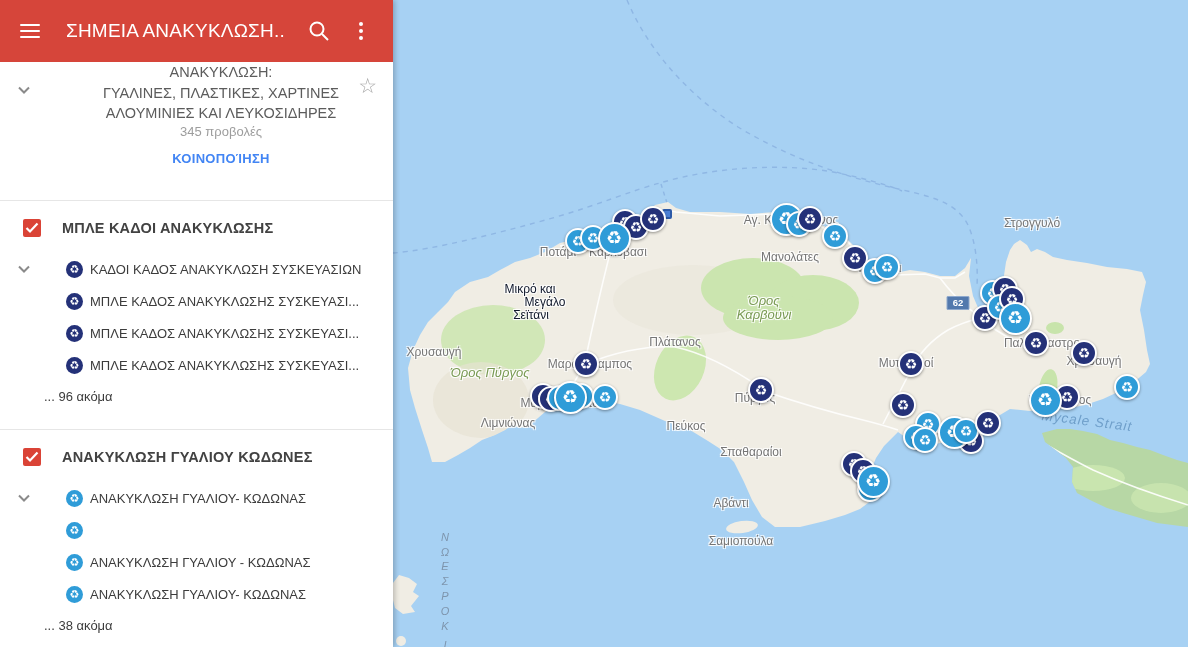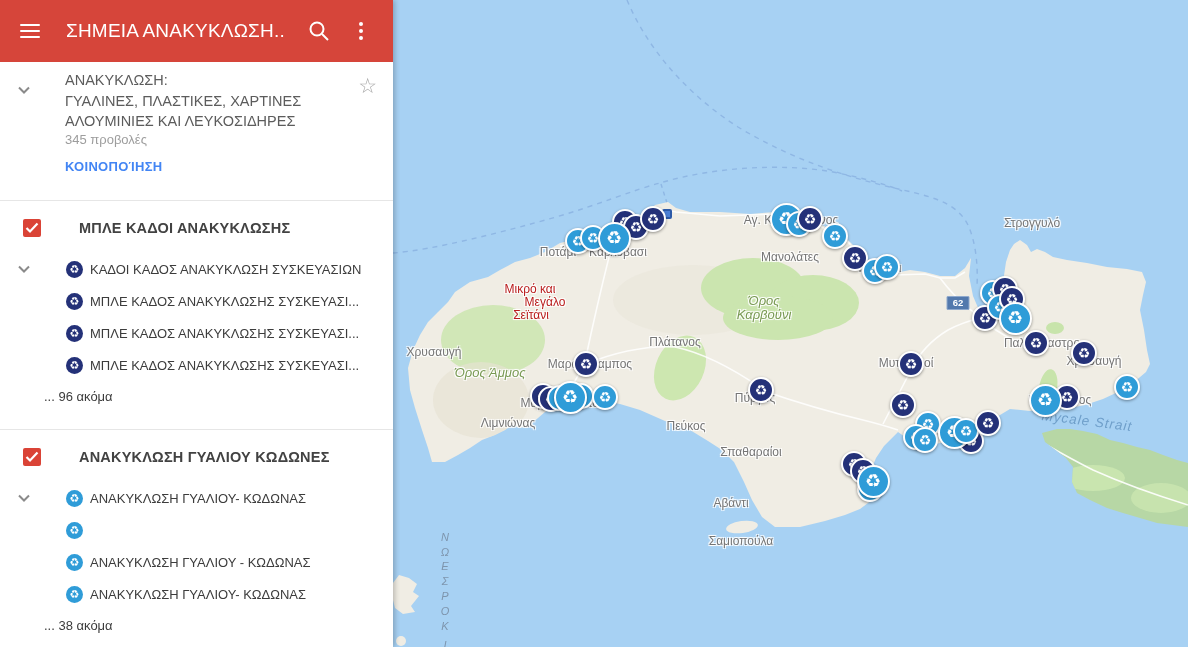--- a/index.html
+++ b/index.html
@@ -6,44 +6,44 @@
 body { width:1188px; height:647px; font-family:"Liberation Sans",sans-serif; overflow:hidden; }
 #app { display:flex; width:1188px; height:647px; }
 #sidebar { position:relative; width:393px; height:647px; background:#fff; z-index:10; box-shadow:2px 0 5px rgba(0,0,0,.22); flex:none; }
 #sb-header { height:62px; background:#d6453a; display:flex; align-items:center; padding:0 16px; color:#fff; }
 #hamburger { width:20px; display:flex; flex-direction:column; gap:4px; cursor:pointer; margin-left:4px; }
 #hamburger span { height:2px; background:#fff; border-radius:1px; }
 #sb-title { flex:1; margin-left:26px; font-size:19px; letter-spacing:.2px; white-space:nowrap; overflow:hidden; }
 .hicon { width:24px; height:24px; margin-left:22px; cursor:pointer; position:relative; }
 #dots { display:flex; flex-direction:column; justify-content:center; align-items:center; gap:3px; width:16px; height:24px; }
 #dots i { width:4px; height:4px; background:#fff; border-radius:50%; }
-#info { position:relative; padding:8px 16px 0 65px; height:138px; }
+#info { position:relative; padding:0 16px 0 65px; height:138px;text-align:center; }
 .chev { position:absolute; left:16px; width:16px; height:16px; }
 #info .chev { top:20px; }
 .infoline { font-size:14.5px; color:#5c5c5c; line-height:20.5px; }
 #views { font-size:13px; color:#9d9d9d; margin-top:0px; }
 #share { font-size:13px; color:#4285f4; font-weight:bold; margin-top:12px; letter-spacing:.3px; cursor:pointer; }
 #star { position:absolute; right:16px; top:12px; font-size:21px; color:#a8a8a8; cursor:pointer; }
 .hr { border-top:1px solid #e6e6e6; }
 .sec-head { display:flex; align-items:center; padding:18px 16px 12px 16px; }
 .cbx { width:18px; height:18px; background:#da4336; border-radius:2px; margin-left:7px; position:relative; flex:none; cursor:pointer; }
 .cbx svg { position:absolute; left:2px; top:3px; }
-.sec-title { margin-left:38px; font-size:14.5px; font-weight:bold; color:#424242; letter-spacing:.2px; }
+.sec-title { margin-left:21px; font-size:14.5px; font-weight:bold; color:#424242; letter-spacing:.2px; }
 .sec-body { position:relative; padding:4px 0 16px 0; }
 .sec-body .chev { top:12px; }
 .lrow { display:flex; align-items:center; height:32px; padding-left:66px; }
 .licon { width:17px; height:17px; border-radius:50%; flex:none; color:#fff; font-size:11px; line-height:17px; text-align:center; }
 .ltext { margin-left:7px; font-size:13px; color:#3c3c3c; white-space:nowrap; }
 .lmore { height:32px; line-height:32px; padding-left:44px; font-size:13px; color:#3c3c3c; }
 #map { position:relative; flex:1; height:647px; background:#a7d1f3; overflow:hidden; }
 #map svg.base { position:absolute; left:0; top:0; }
 .maplabel { position:absolute; transform:translate(-50%,-50%); white-space:nowrap; z-index:2;
   text-shadow:-1px -1px 0 rgba(255,255,255,.85), 1px -1px 0 rgba(255,255,255,.85), -1px 1px 0 rgba(255,255,255,.85), 1px 1px 0 rgba(255,255,255,.85), 0 0 3px rgba(255,255,255,.9); }
 .lab-town { font-size:12px; color:#757575; }
-.lab-natgray { font-size:12px; color:#b91c1c; }
+.lab-natgray { font-size:12px; color:#0f172a; }
 .lab-mount { font-size:13px; color:#789952; font-style:italic; }
 .lab-water { font-size:13.5px; color:#6f9fca; font-style:italic; letter-spacing:1px; text-shadow:none; }
 .lab-waterv { font-size:11px; color:#7e95ad; font-style:italic; text-shadow:none; }
 .marker { position:absolute; border-radius:50%; border:2.5px solid #fff; box-shadow:0 1px 3px rgba(0,0,0,.4); z-index:3;
   display:flex; align-items:center; justify-content:center; color:#fff; }
 .m-d { background:#243178; }
 .m-l { background:#2f9cd8; }
 #shield { position:absolute; width:23px; height:14px; background:#5379ad; border:1px solid #8fa9cd; border-radius:1px; color:#fff;
   font-size:9.5px; font-weight:bold; text-align:center; line-height:12px; transform:translate(-50%,-50%); z-index:2; }
 #portsq { position:absolute; width:10px; height:10px; background:#4b80d6; border:2px solid #2c5aa8; border-radius:2px; transform:translate(-50%,-50%); z-index:2; }
@@ -211,21 +211,21 @@
         <div class="maplabel lab-town" style="left: 338px; top: 503px;">Αβάντι</div>
         <div class="maplabel lab-town" style="left: 348px; top: 541px;">Σαμιοπούλα</div>
         <div class="maplabel lab-town" style="left: 282px; top: 342px;">Πλάτανος</div>
         <div class="maplabel lab-town" style="left: 41px; top: 352px;">Χρυσαυγή</div>
         <div class="maplabel lab-town" style="left: 115px; top: 423px;">Λιμνιώνας</div>
         <div class="maplabel lab-town" style="left: 197px; top: 364px;">Μαραθόκαμπος</div>
         <div class="maplabel lab-town" style="left: 170px; top: 403px;">Μαραθοκάμπου</div>
         <div class="maplabel lab-natgray" style="left: 137px; top: 289px;">Μικρό και</div>
         <div class="maplabel lab-natgray" style="left: 152px; top: 302px;">Μεγάλο</div>
         <div class="maplabel lab-natgray" style="left: 138px; top: 315px;">Σεϊτάνι</div>
-        <div class="maplabel lab-mount" style="left: 97px; top: 372px;">Όρος Άμμος</div>
+        <div class="maplabel lab-mount" style="left: 97px; top: 372px;">Όρος Πύργος</div>
         <div class="maplabel lab-mount" style="left: 371px; top: 300px;">Όρος</div>
         <div class="maplabel lab-mount" style="left: 371px; top: 314px;">Καρβούνι</div>
         <div class="maplabel lab-water" style="left: 694px; top: 421px; transform: translate(-50%, -50%) rotate(7deg);">Mycale Strait</div>
         <div class="maplabel lab-waterv" style="left: 52px; top: 537px;">Ν</div>
         <div class="maplabel lab-waterv" style="left: 52px; top: 552px;">Ω</div>
         <div class="maplabel lab-waterv" style="left: 52px; top: 566px;">Ε</div>
         <div class="maplabel lab-waterv" style="left: 52px; top: 581px;">Σ</div>
         <div class="maplabel lab-waterv" style="left: 52px; top: 596px;">Ρ</div>
         <div class="maplabel lab-waterv" style="left: 52px; top: 611px;">Ο</div>
         <div class="maplabel lab-waterv" style="left: 52px; top: 626px;">Κ</div>

